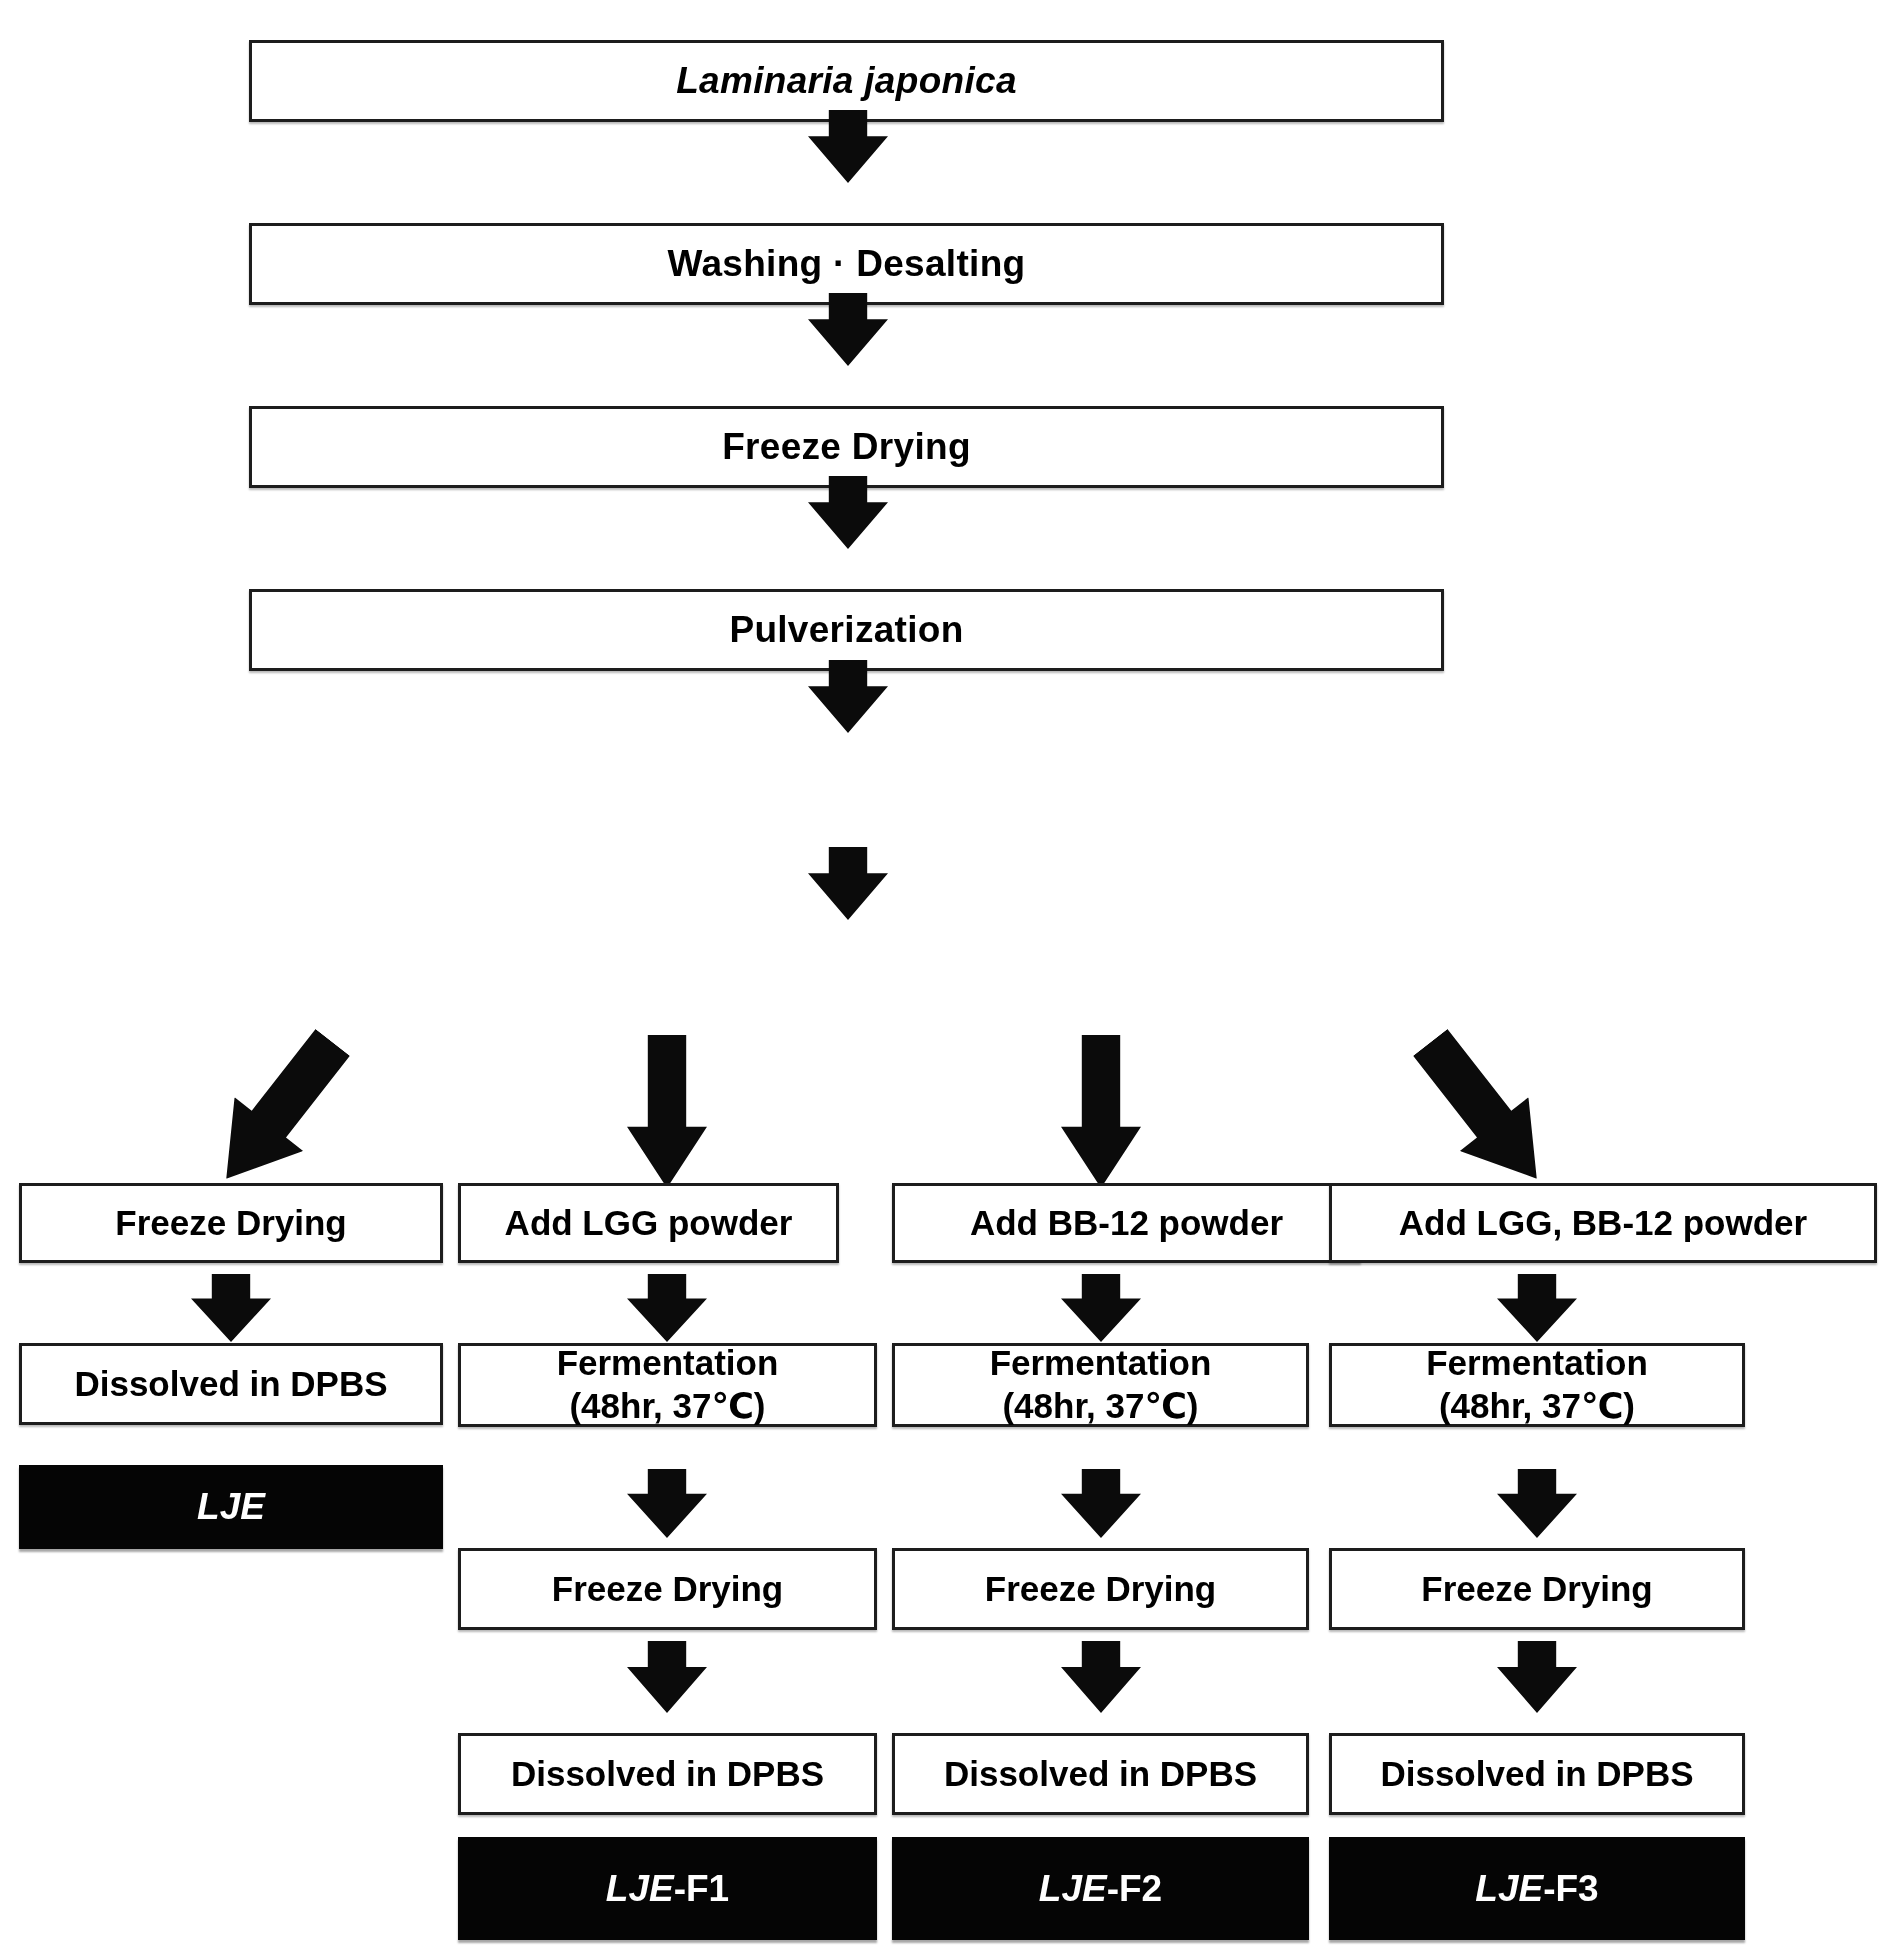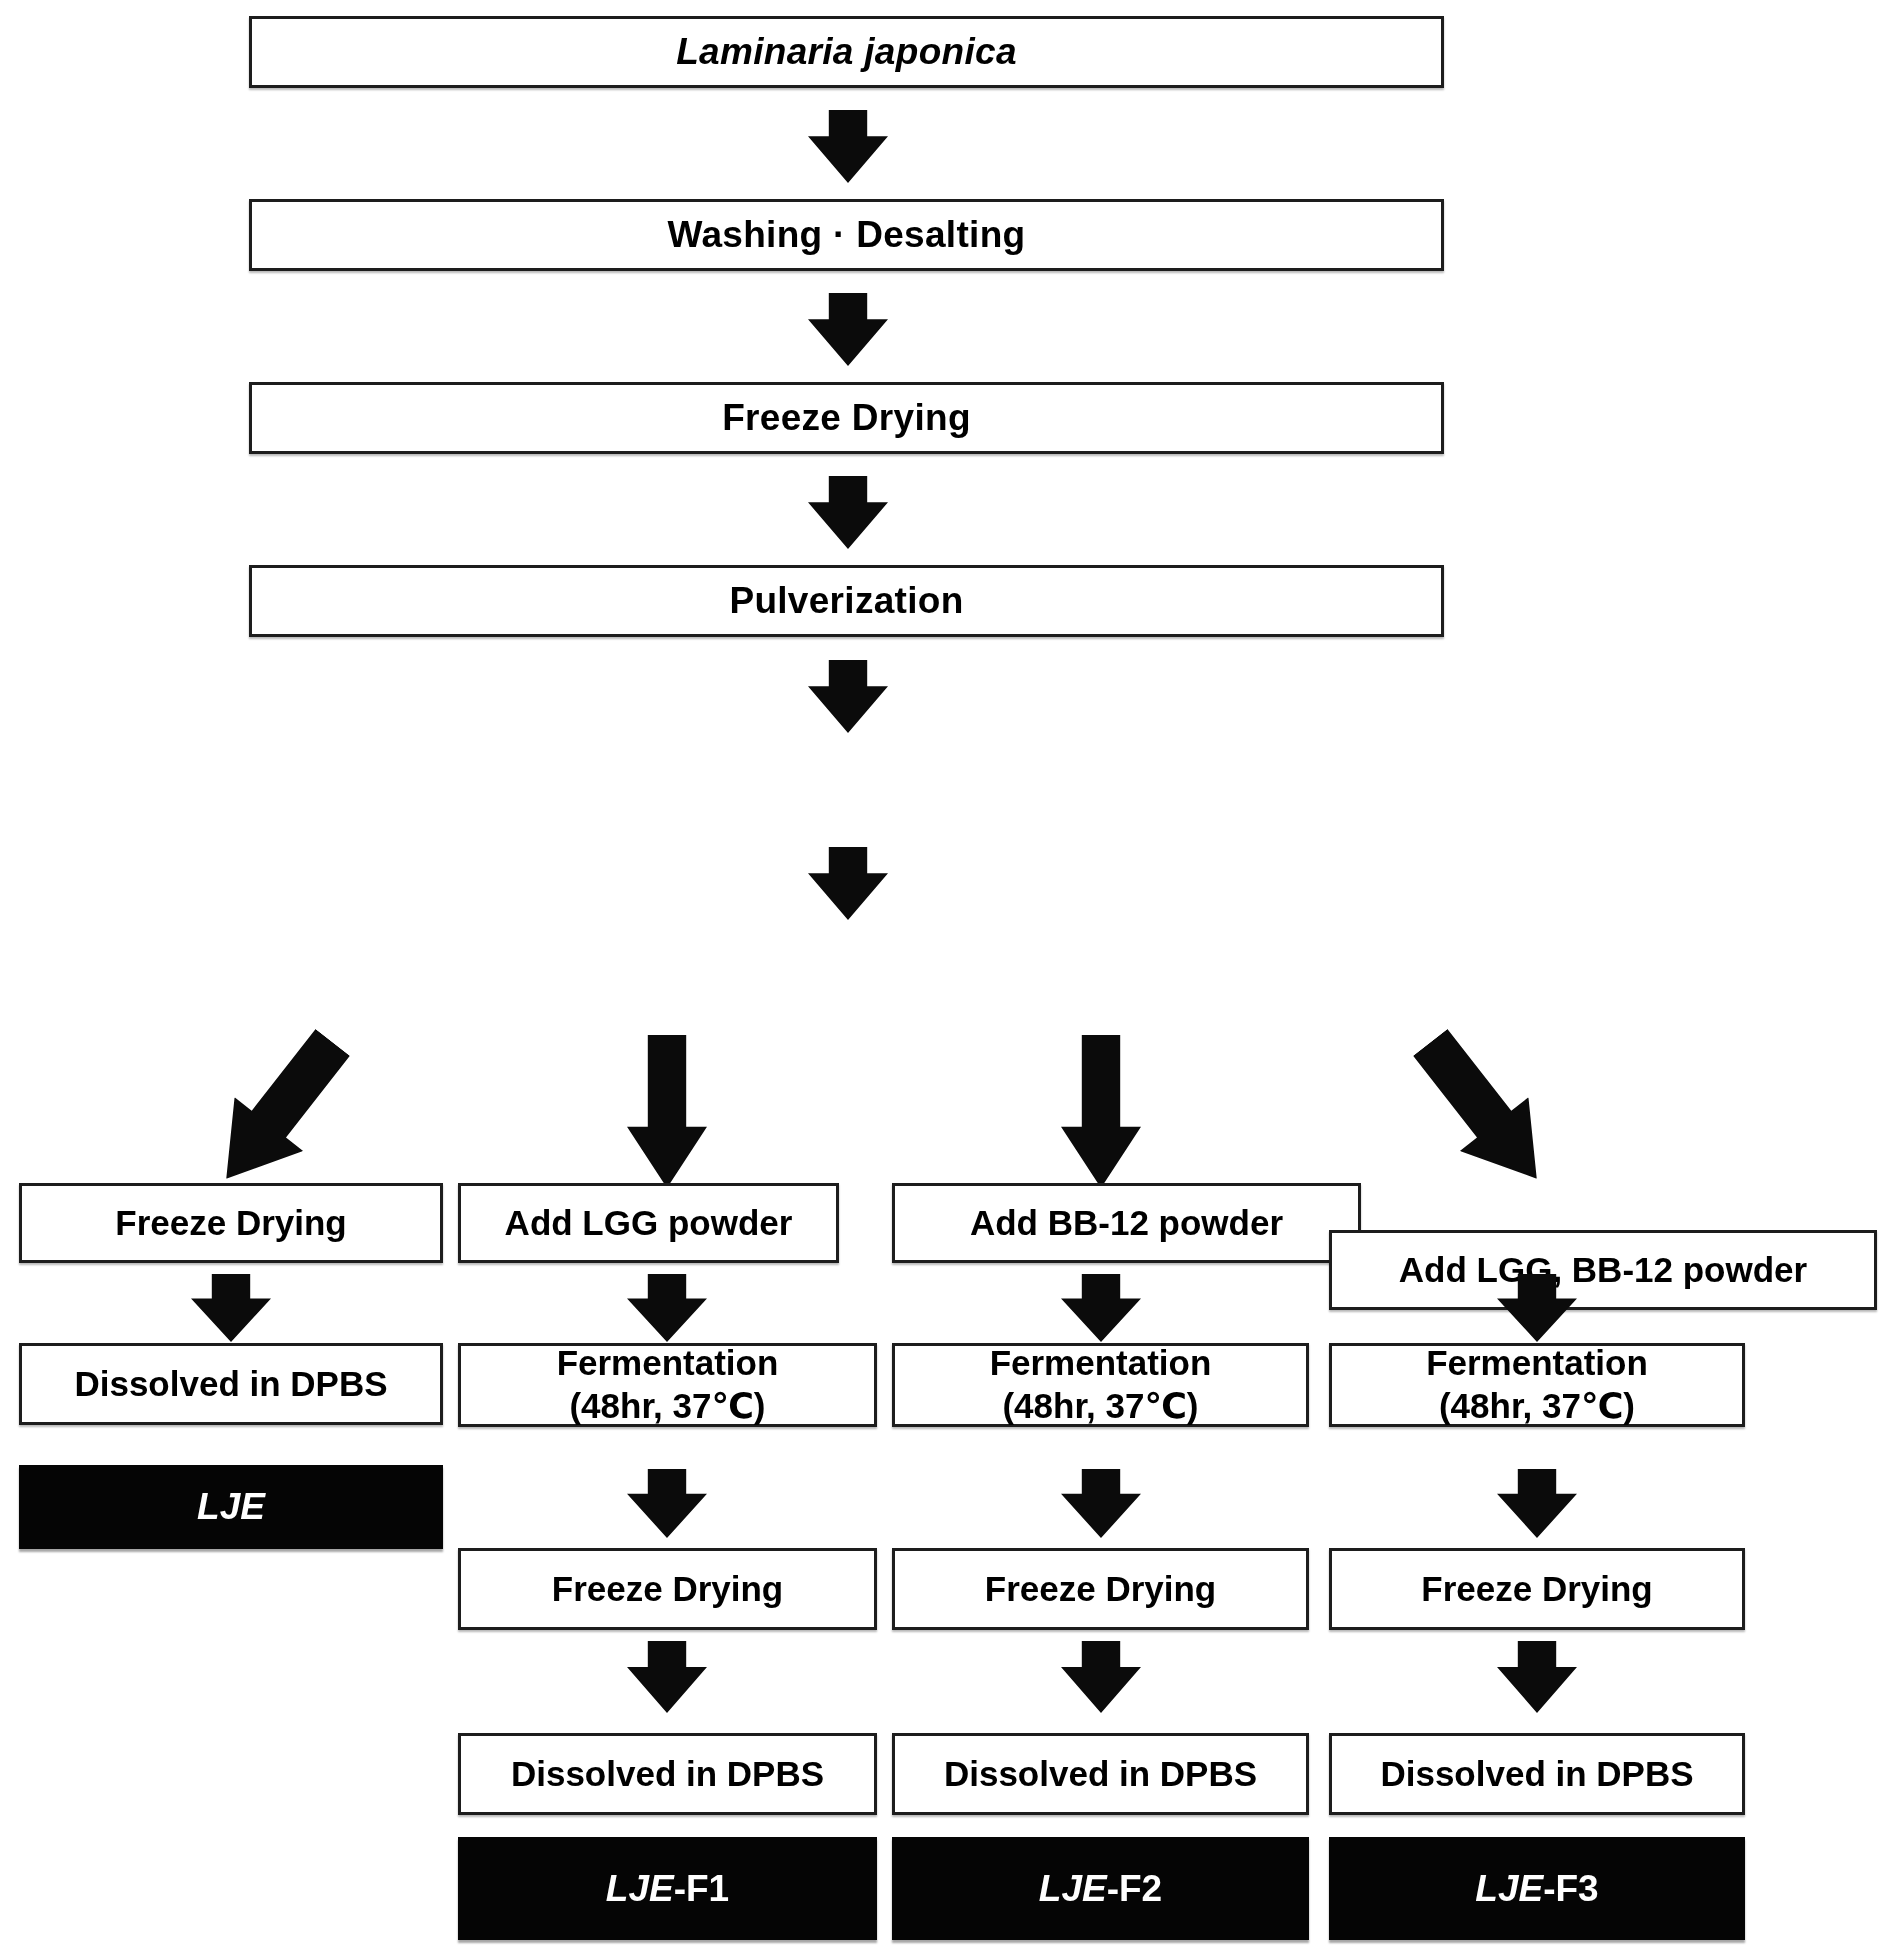--- a/index.html
+++ b/index.html
@@ -20,23 +20,24 @@
     box-shadow:0 1.9px 1.9px rgba(0,0,0,0.28);
     display:flex;
     align-items:center;
     justify-content:center;
     text-align:center;
     font-weight:bold;
   }
   .main-box{
     left:249px;
     width:1195px;
-    height:72px;
+    height:82px;
     font-size:37px;
     letter-spacing:0.3px;
+    margin-top:24px;
   }
   .col-box{
     height:80px;
     font-size:35px;
   }
   .ferm-box{
     height:84px;
     font-size:35px;
     line-height:1.22;
   }
@@ -105,21 +106,21 @@
 
   <div class="box col-box" style="left:19px;top:1183px;width:424px">
     <span>Freeze Drying</span>
   </div>
   <div class="box col-box" style="left:458px;top:1183px;width:381px">
     <span>Add LGG powder</span>
   </div>
   <div class="box col-box" style="left:892px;top:1183px;width:469px">
     <span>Add BB-12 powder</span>
   </div>
-  <div class="box col-box" style="left:1329px;top:1230px;width:548px">
+  <div class="box col-box" style="left:1329px;top:1183px;width:548px">
     <span>Add LGG, BB-12 powder</span>
   </div>
 
   <div class="arrow arrow-md" style="left:191px;top:1274px;height:68px"></div>
   <div class="arrow arrow-md" style="left:627px;top:1274px;height:68px"></div>
   <div class="arrow arrow-md" style="left:1061px;top:1274px;height:68px"></div>
   <div class="arrow arrow-md" style="left:1497px;top:1274px;height:68px"></div>
 
   <div class="box col-box" style="left:19px;top:1343px;width:424px;height:82px">
     <span>Dissolved in DPBS</span>

